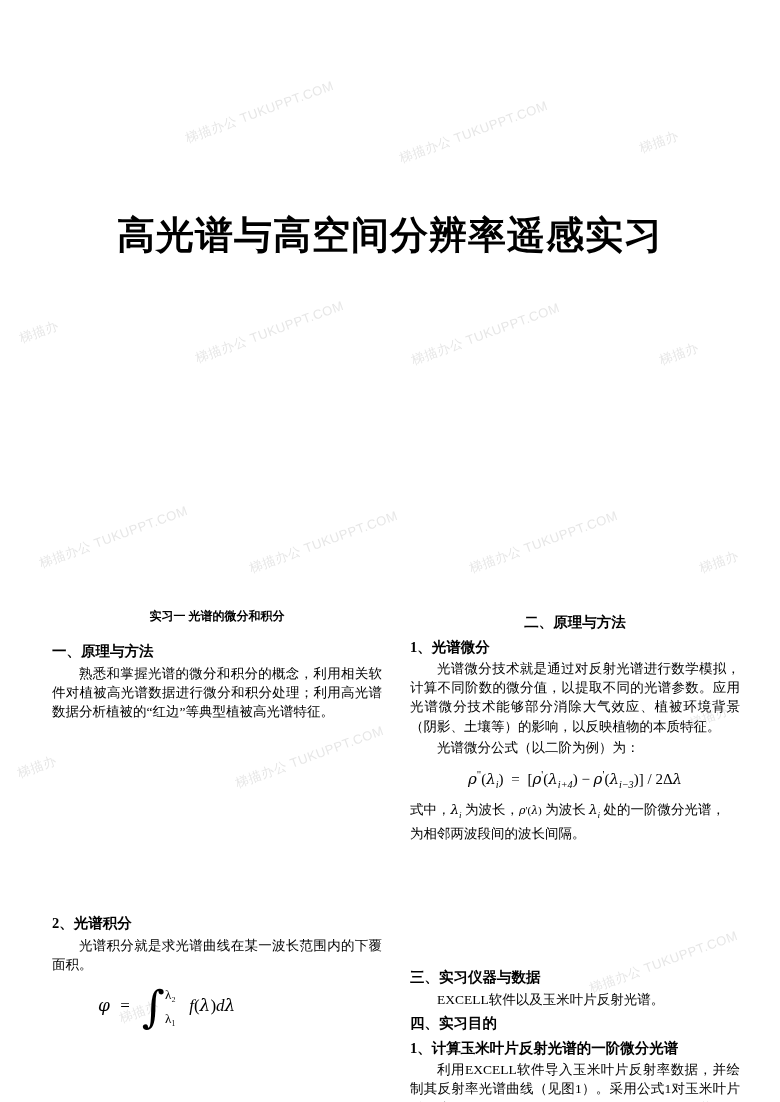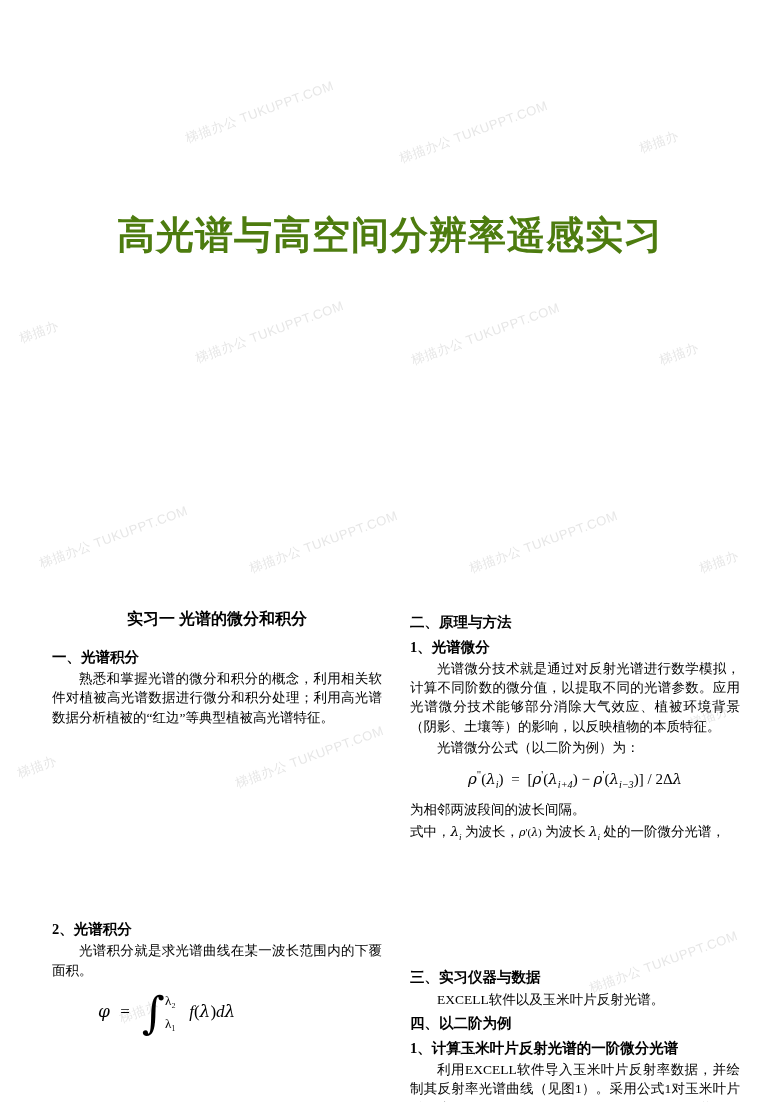--- a/index.html
+++ b/index.html
@@ -41,21 +41,21 @@
   .title {
     position: absolute;
     left: 0;
     right: 0;
     top: 210px;
     text-align: center;
     font-family: "DejaVu Sans", "Liberation Sans", sans-serif;
     font-weight: bold;
     font-size: 38px;
     letter-spacing: 1px;
-    color: #4d7c0f;
+    color: #000000;
     z-index: 8;
   }
 
   
   .col {
     position: absolute;
     z-index: 8;
     font-size: 13.5px;
     line-height: 1.42;
   }
@@ -66,29 +66,29 @@
   }
   .col-right {
     left: 410px;
     top: 612px;
     width: 330px;
   }
 
   .h-center {
     text-align: center;
     font-weight: bold;
-    font-size: 16px;
+    font-size: 12px;
     margin-bottom: 16px;
   }
   .h2 {
     font-weight: bold;
     font-size: 14.5px;
     margin: 4px 0 2px 0;
   }
-  .h2.tight { margin-top: 0; }
+  .h2.tight { margin-top: 0; text-align: center; }
   .para {
     text-indent: 2em;
     text-align: justify;
     margin: 0 0 2px 0;
   }
   .plain {
     margin: 0 0 2px 0;
   }
 
   
@@ -171,21 +171,21 @@
     <div class="wm" style="left:590px; top:980px;">梯描办公 TUKUPPT.COM</div>
     <div class="wm" style="left:120px; top:1010px;">梯描办</div>
   </div>
 
   <div class="title">高光谱与高空间分辨率遥感实习</div>
 
   <div class="col col-left">
 
     <div class="h-center">实习一   光谱的微分和积分</div>
 
-    <div class="h2">一、光谱积分</div>
+    <div class="h2">一、原理与方法</div>
     <div class="para">熟悉和掌握光谱的微分和积分的概念，利用相关软件对植被高光谱数据进行微分和积分处理；利用高光谱数据分析植被的“红边”等典型植被高光谱特征。</div>
 
     <div class="gap-left"></div>
 
     <div class="h2">2、光谱积分</div>
     <div class="para">光谱积分就是求光谱曲线在某一波长范围内的下覆面积。</div>
 
     <div class="formula-2">
       <span class="greek">φ</span>
       <span style="margin:0 6px;">=</span>
@@ -205,27 +205,27 @@
 
     <div class="para">光谱微分公式（以二阶为例）为：</div>
 
     <div class="formula-1">
       <span class="greek">ρ</span><span class="sup">"</span>(<span class="greek">λ</span><span class="sub">i</span>)
       <span style="margin:0 4px;">=</span>
       [<span class="greek">ρ</span><span class="sup">'</span>(<span class="greek">λ</span><span class="sub">i+4</span>) −
       <span class="greek">ρ</span><span class="sup">'</span>(<span class="greek">λ</span><span class="sub">i−3</span>)] / 2Δ<span class="greek">λ</span>
     </div>
 
+    <div class="plain">式中，<span class="greek">λ</span><span class="sub">i</span> 为波长，<span class="small-inline greek">ρ</span><span class="small-inline">'</span><span class="small-inline">(<span class="greek">λ</span>)</span> 为波长 <span class="greek">λ</span><span class="sub">i</span> 处的一阶微分光谱，</div>
     <div class="plain">为相邻两波段间的波长间隔。</div>
-    <div class="plain">式中，<span class="greek">λ</span><span class="sub">i</span> 为波长，<span class="small-inline greek">ρ</span><span class="small-inline">'</span><span class="small-inline">(<span class="greek">λ</span>)</span> 为波长 <span class="greek">λ</span><span class="sub">i</span> 处的一阶微分光谱，</div>
 
     <div style="height:118px;"></div>
 
     <div class="h2">三、实习仪器与数据</div>
     <div class="para">EXCELL软件以及玉米叶片反射光谱。</div>
 
-    <div class="h2">四、以二阶为例</div>
+    <div class="h2">四、实习目的</div>
     <div class="h2">1、计算玉米叶片反射光谱的一阶微分光谱</div>
     <div class="para">利用EXCELL软件导入玉米叶片反射率数据，并绘制其反射率光谱曲线（见图1）。采用公式1对玉米叶片反射率数据进行差分法处理，获得一阶微分光谱曲线（见图2）。比较和分析图1及图2。</div>
 
   </div>
 
 </div>
 
 </body></html>

